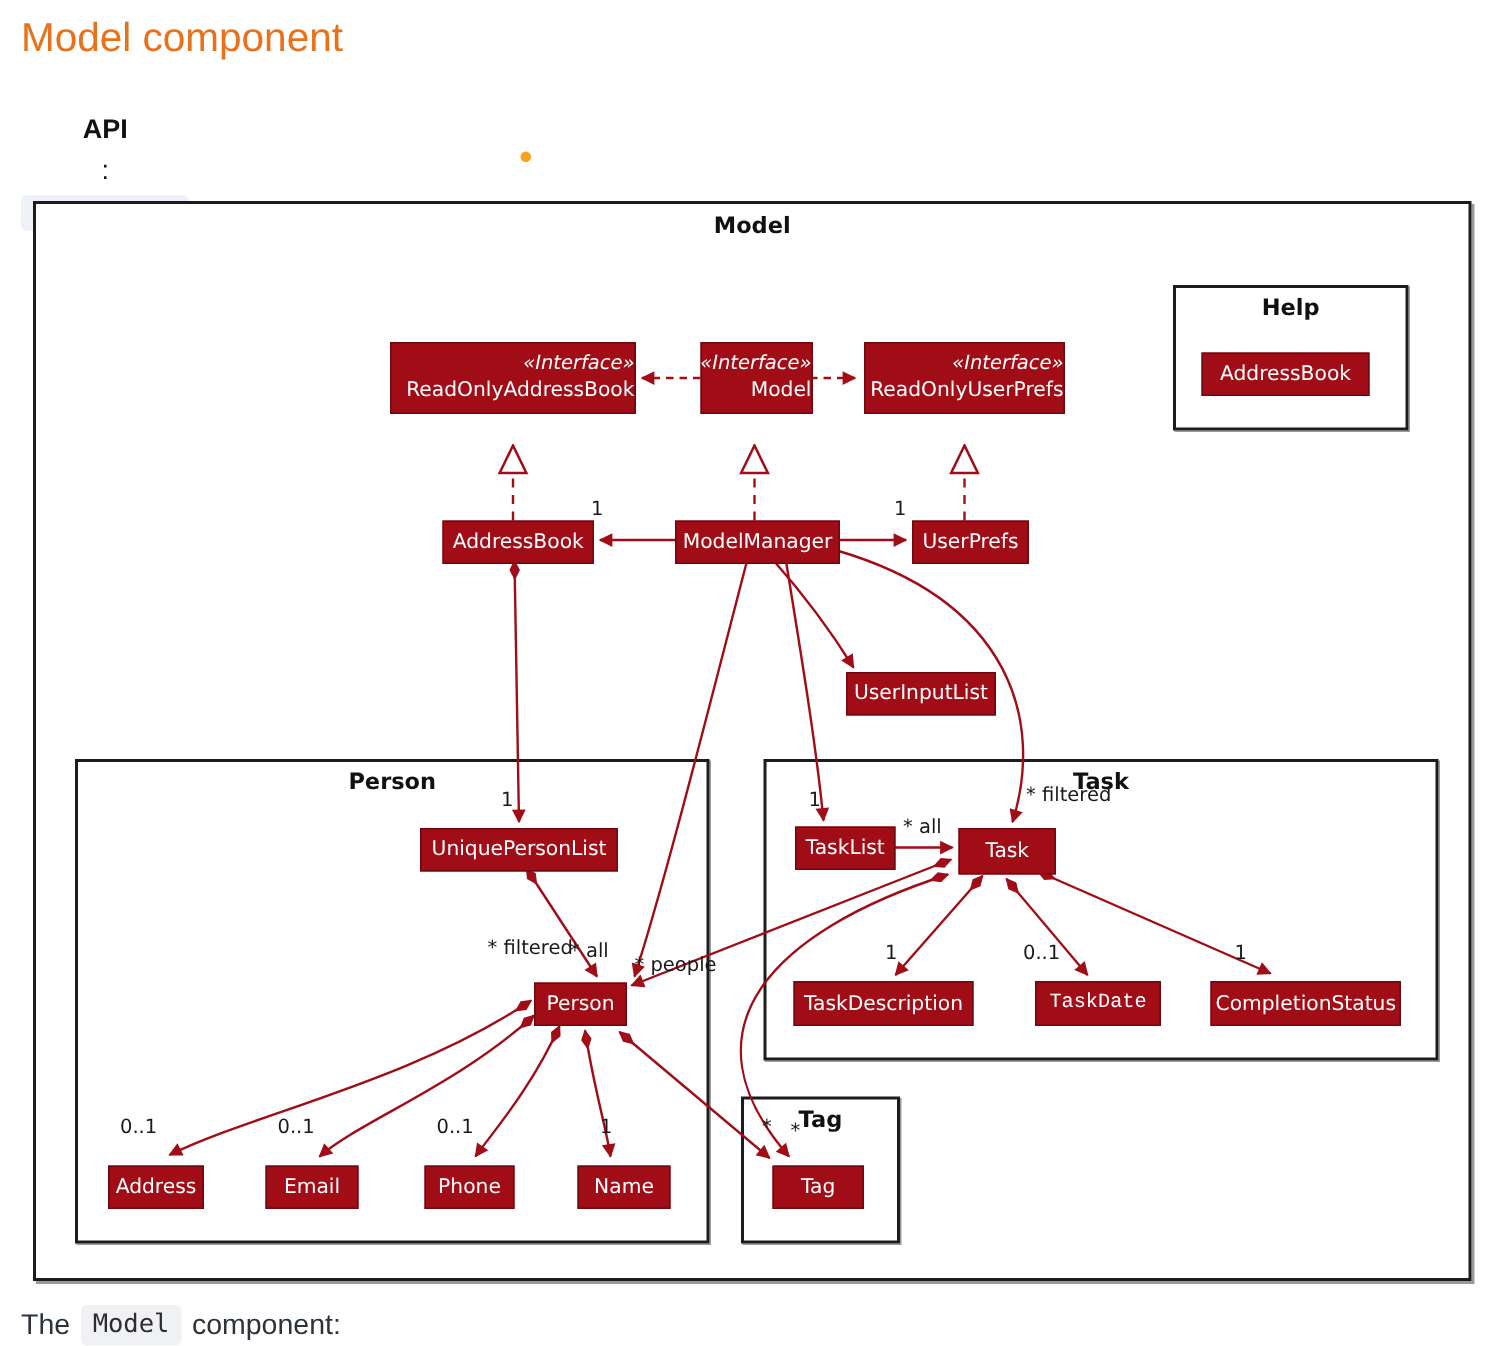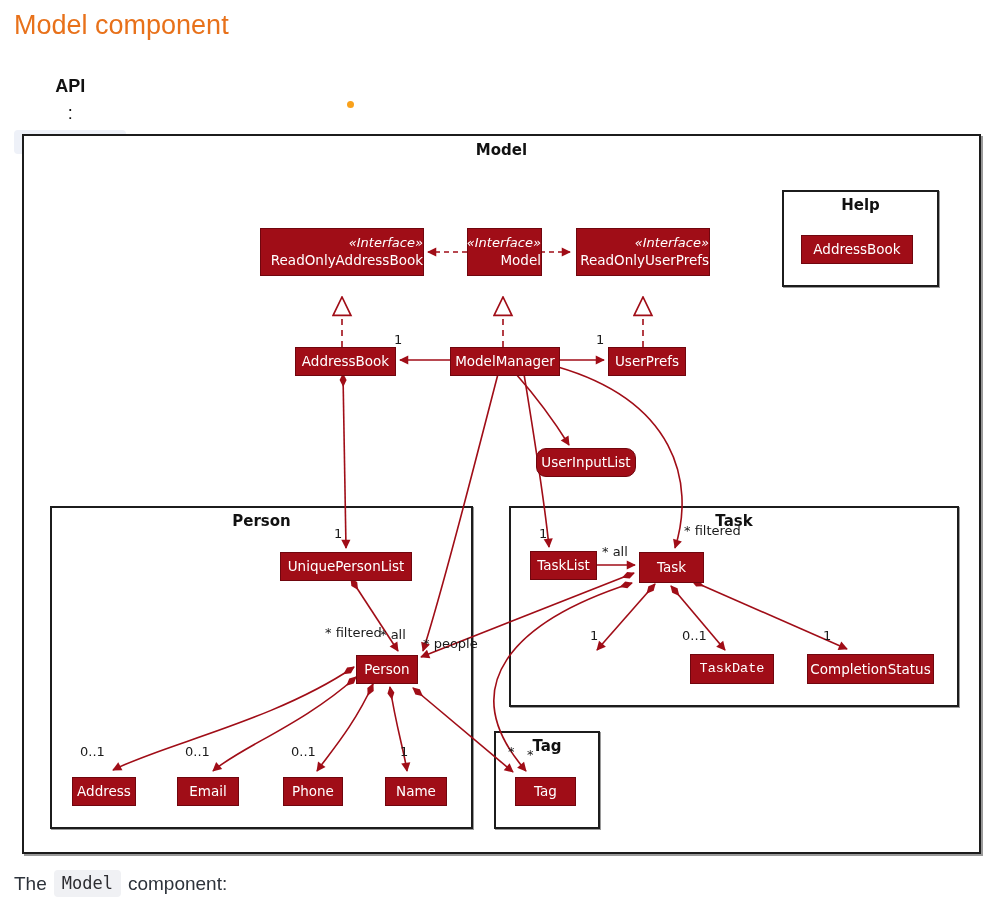--- a/index.html
+++ b/index.html
@@ -116,29 +116,30 @@
   </div>
   <div class="uml-class iface" style="left:552px;top:92px;width:132px;height:46px;">
     <span class="stereo">«Interface»</span>
     <span>ReadOnlyUserPrefs</span>
   </div>
 
   <div class="uml-class" style="left:777px;top:99px;width:110px;height:27px;">AddressBook</div>
   <div class="uml-class" style="left:271px;top:211px;width:99px;height:27px;">AddressBook</div>
   <div class="uml-class" style="left:426px;top:211px;width:108px;height:27px;">ModelManager</div>
   <div class="uml-class" style="left:584px;top:211px;width:76px;height:27px;">UserPrefs</div>
-  <div class="uml-class" style="left:512px;top:312px;width:98px;height:27px;border-radius:10px;">UserInputList</div>
+  <div class="uml-class" style="left:540px;top:312px;width:98px;height:27px;">UserInputList</div>
   <div class="uml-class" style="left:256px;top:416px;width:130px;height:27px;">UniquePersonList</div>
   <div class="uml-class" style="left:332px;top:519px;width:60px;height:27px;">Person</div>
   <div class="uml-class" style="left:48px;top:641px;width:62px;height:27px;text-align:center;">Address</div>
   <div class="uml-class" style="left:153px;top:641px;width:60px;height:27px;">Email</div>
   <div class="uml-class" style="left:259px;top:641px;width:58px;height:27px;">Phone</div>
   <div class="uml-class" style="left:361px;top:641px;width:60px;height:27px;">Name</div>
   <div class="uml-class" style="left:506px;top:415px;width:65px;height:27px;">TaskList</div>
   <div class="uml-class" style="left:615px;top:416px;width:63px;height:29px;">Task</div>
+  <div class="uml-class" style="left:505px;top:518px;width:118px;height:28px;">TaskDescription</div>
   <div class="uml-class" style="left:666px;top:518px;width:82px;height:28px;font-family:Liberation Mono, monospace;">TaskDate</div>
   <div class="uml-class" style="left:783px;top:518px;width:125px;height:28px;">CompletionStatus</div>
   <div class="uml-class" style="left:491px;top:641px;width:59px;height:27px;">Tag</div>
 
   <div class="lbl" style="left:370px;top:196px;">1</div>
   <div class="lbl" style="left:572px;top:196px;">1</div>
   <div class="lbl" style="left:310px;top:390px;">1</div>
   <div class="lbl" style="left:515px;top:390px;">1</div>
   <div class="lbl" style="left:660px;top:387px;">* filtered</div>
   <div class="lbl" style="left:578px;top:408px;">* all</div>

